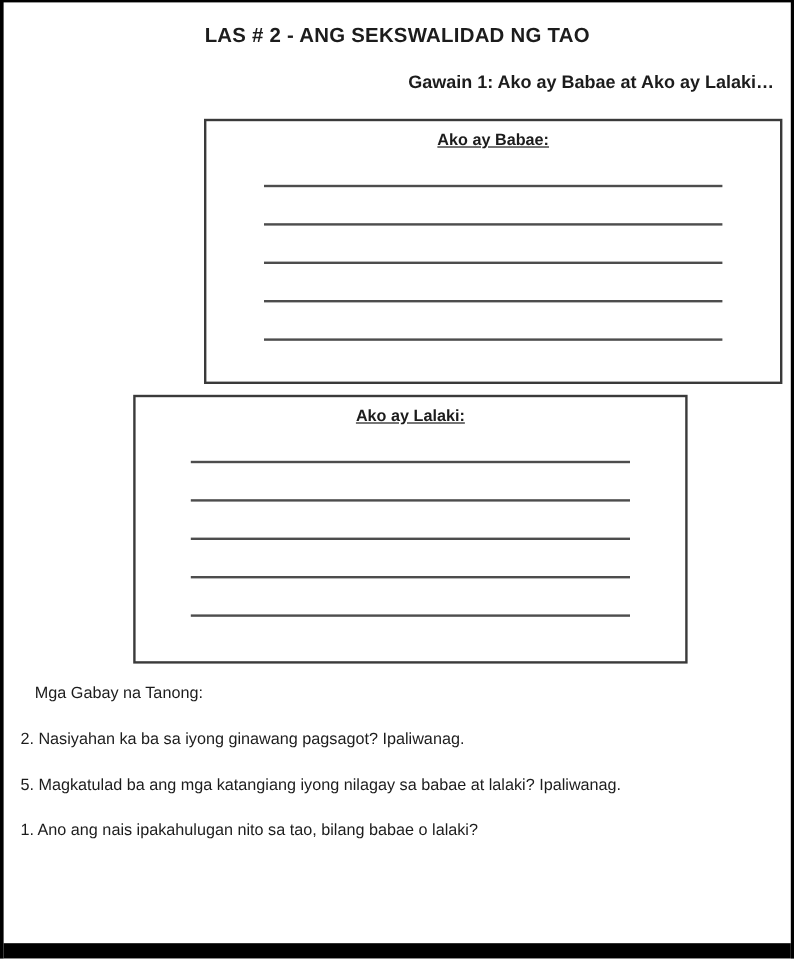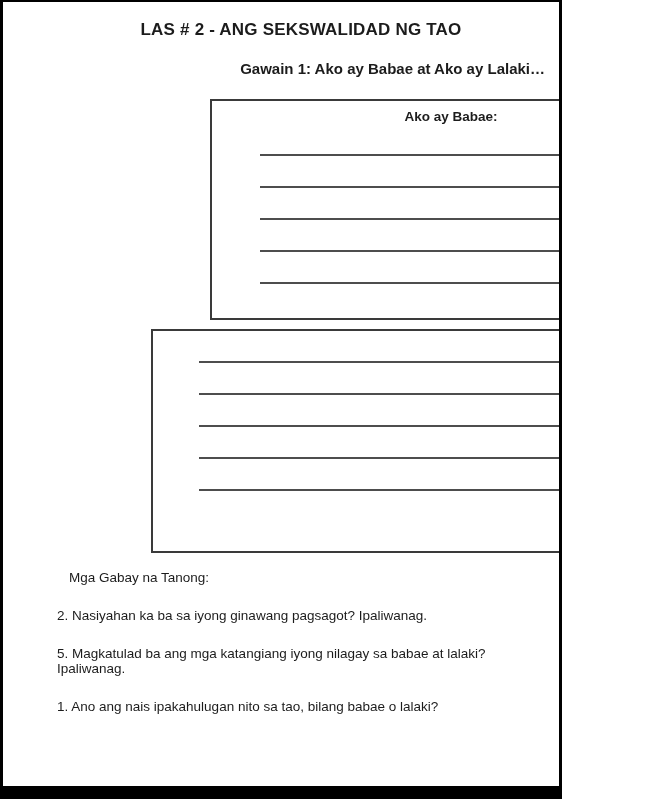--- a/index.html
+++ b/index.html
@@ -3,30 +3,29 @@
 <meta charset="utf-8">
 <style>
   html, body {
     margin: 0;
     padding: 0;
     background: #ffffff;
   }
   .page {
     position: relative;
     box-sizing: border-box;
-    width: 562px;
+    width: 662px;
     height: 799px;
     background: #ffffff;
     border-top: 2px solid #000000;
     border-left: 3px solid #000000;
     border-right: 3px solid #000000;
     overflow: hidden;
     font-family: "Liberation Sans", sans-serif;
     color: #1c1c1c;
-    padding-left: 40px;
   }
   .content {
     padding: 10px 14px 0 14px;
   }
   .doc-title {
     text-align: center;
     font-size: 17px;
     font-weight: bold;
     margin: 8px 0 20px 0;
     letter-spacing: 0.2px;
@@ -57,20 +56,21 @@
     width: 462px;
     height: 224px;
     margin-left: 94px;
     margin-top: 9px;
   }
   .box-title {
     text-align: center;
     font-weight: bold;
     font-size: 13.5px;
     padding-top: 8px;
+    text-decoration: underline;
   }
   .ruled-line {
     width: 80%;
     margin: 0 auto;
     height: 30px;
     border-bottom: 2px solid #4d4d4d;
   }
   .gabay-heading {
     font-size: 13.5px;
     margin: 17px 0 0 12px;
@@ -104,20 +104,21 @@
       <div>
           <div class="ruled-line"></div>
           <div class="ruled-line"></div>
           <div class="ruled-line"></div>
           <div class="ruled-line"></div>
           <div class="ruled-line"></div>
         </div>
     </div>
 
     <div class="answer-box box-lalaki">
+      <div class="box-title">Ako ay Lalaki:</div>
       <div>
           <div class="ruled-line"></div>
           <div class="ruled-line"></div>
           <div class="ruled-line"></div>
           <div class="ruled-line"></div>
           <div class="ruled-line"></div>
         </div>
     </div>
 
     <div class="gabay-heading">Mga Gabay na Tanong:</div>

